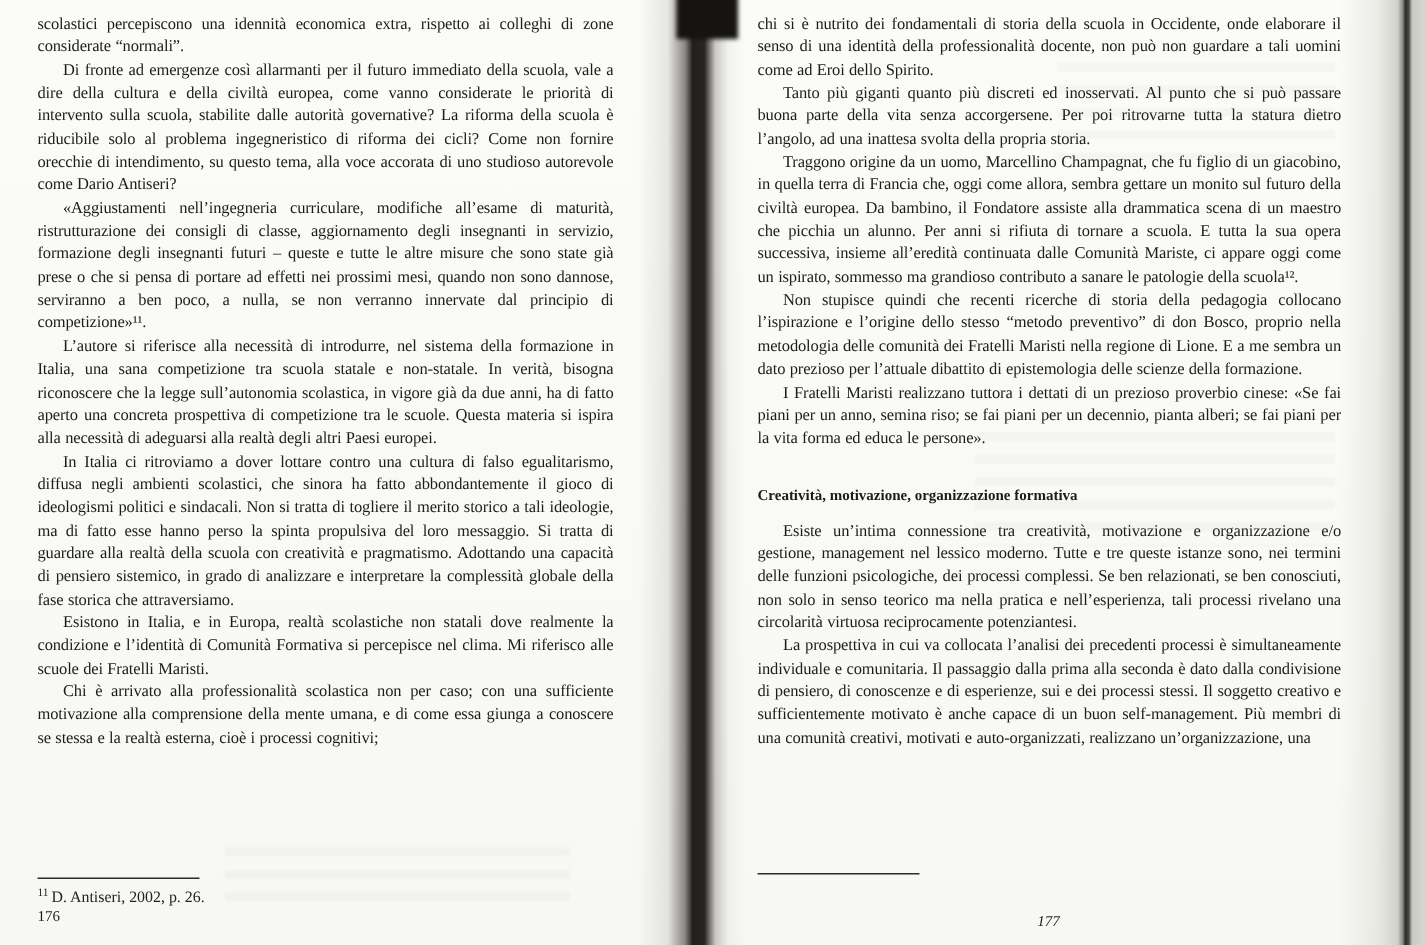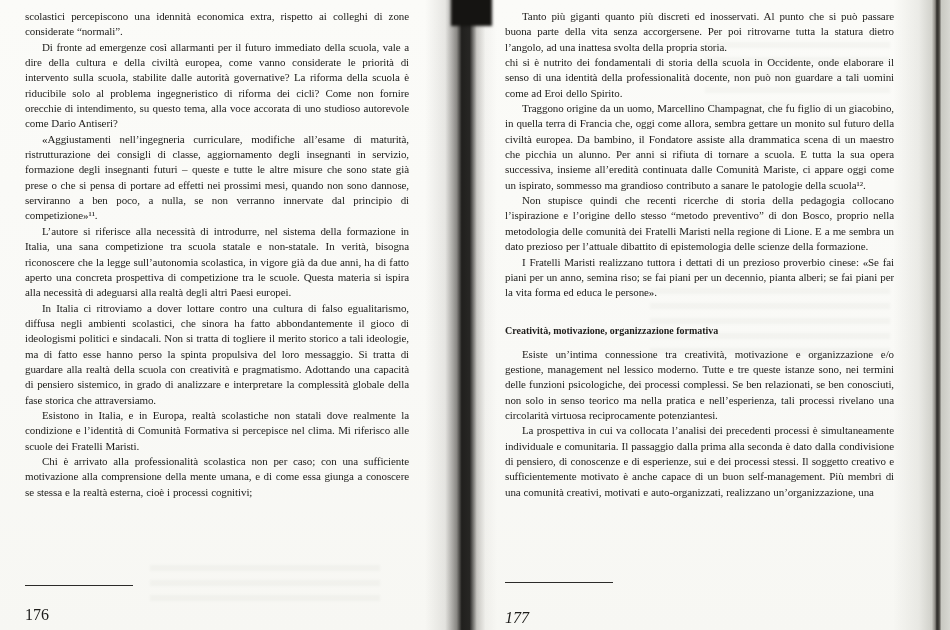--- a/index.html
+++ b/index.html
@@ -24,23 +24,23 @@
     margin:24px 0 11px 0; font-size:10px; font-weight:bold;
     text-align:left; letter-spacing:0;
   }
   .footnote-block { position:absolute; width:384px; }
   .footnote-block.fn-left  { left:25px;  top:585px; }
   .footnote-block.fn-right { left:505px; top:582px; width:389px; }
   .fn-rule { width:108px; height:0; border-top:1.2px solid #2c2b29; margin:0 0 3px 0; }
   .fn-text { font-size:10.6px; line-height:12px; color:#242320; }
   .fn-marker { font-size:7.6px; vertical-align:super; margin-right:2px; }
   .fn-italic { font-style:italic; }
-  .page-number { position:absolute; font-size:16px; color:#1d1c1a; }
+  .page-number { position:absolute; font-size:10px; color:#1d1c1a; }
   .page-number.pn-left  { left:25px; top:606px; }
-  .page-number.pn-right { left:505px; top:609px; width:388px; text-align:left;font-style:italic; }
+  .page-number.pn-right { left:505px; top:609px; width:388px; text-align:center;font-style:italic; }
   .gutter-shadow {
     position:absolute; left:425px; top:0; width:72px; height:630px;
     background:linear-gradient(90deg,
       rgba(80,75,70,0) 0%, rgba(80,75,70,0.12) 28%,
       rgba(45,42,38,0.55) 44%, rgba(16,15,13,0.93) 51%,
       rgba(16,15,13,0.90) 62%, rgba(90,85,78,0.30) 72%,
       rgba(90,85,78,0.05) 84%, rgba(90,85,78,0) 100%);
     pointer-events:none;
   }
   .gutter-top-cap {
@@ -75,35 +75,38 @@
       <p class="para indent">Di fronte ad emergenze così allarmanti per il futuro immediato della scuola, vale a dire della cultura e della civiltà europea, come vanno considerate le priorità di intervento sulla scuola, stabilite dalle autorità governative? La riforma della scuola è riducibile solo al problema ingegneristico di riforma dei cicli? Come non fornire orecchie di intendimento, su questo tema, alla voce accorata di uno studioso autorevole come Dario Antiseri?</p>
       <p class="para indent">«Aggiustamenti nell’ingegneria curriculare, modifiche all’esame di maturità, ristrutturazione dei consigli di classe, aggiornamento degli insegnanti in servizio, formazione degli insegnanti futuri – queste e tutte le altre misure che sono state già prese o che si pensa di portare ad effetti nei prossimi mesi, quando non sono dannose, serviranno a ben poco, a nulla, se non verranno innervate dal principio di competizione»¹¹.</p>
       <p class="para indent">L’autore si riferisce alla necessità di introdurre, nel sistema della formazione in Italia, una sana competizione tra scuola statale e non-statale. In verità, bisogna riconoscere che la legge sull’autonomia scolastica, in vigore già da due anni, ha di fatto aperto una concreta prospettiva di competizione tra le scuole. Questa materia si ispira alla necessità di adeguarsi alla realtà degli altri Paesi europei.</p>
       <p class="para indent">In Italia ci ritroviamo a dover lottare contro una cultura di falso egualitarismo, diffusa negli ambienti scolastici, che sinora ha fatto abbondantemente il gioco di ideologismi politici e sindacali. Non si tratta di togliere il merito storico a tali ideologie, ma di fatto esse hanno perso la spinta propulsiva del loro messaggio. Si tratta di guardare alla realtà della scuola con creatività e pragmatismo. Adottando una capacità di pensiero sistemico, in grado di analizzare e interpretare la complessità globale della fase storica che attraversiamo.</p>
       <p class="para indent">Esistono in Italia, e in Europa, realtà scolastiche non statali dove realmente la condizione e l’identità di Comunità Formativa si percepisce nel clima. Mi riferisco alle scuole dei Fratelli Maristi.</p>
       <p class="para indent">Chi è arrivato alla professionalità scolastica non per caso; con una sufficiente motivazione alla comprensione della mente umana, e di come essa giunga a conoscere se stessa e la realtà esterna, cioè i processi cognitivi;</p>
     </div>
 
   <div class="page-body right">
     <div>
+        <p class="para">chi si è nutrito dei fondamentali di storia della scuola in Occidente, onde elaborare il senso di una identità della professionalità docente, non può non guardare a tali uomini come ad Eroi dello Spirito.</p>
         <p class="para indent">Tanto più giganti quanto più discreti ed inosservati. Al punto che si può passare buona parte della vita senza accorgersene. Per poi ritrovarne tutta la statura dietro l’angolo, ad una inattesa svolta della propria storia.</p>
-        <p class="para">chi si è nutrito dei fondamentali di storia della scuola in Occidente, onde elaborare il senso di una identità della professionalità docente, non può non guardare a tali uomini come ad Eroi dello Spirito.</p>
         <p class="para indent">Traggono origine da un uomo, Marcellino Champagnat, che fu figlio di un giacobino, in quella terra di Francia che, oggi come allora, sembra gettare un monito sul futuro della civiltà europea. Da bambino, il Fondatore assiste alla drammatica scena di un maestro che picchia un alunno. Per anni si rifiuta di tornare a scuola. E tutta la sua opera successiva, insieme all’eredità continuata dalle Comunità Mariste, ci appare oggi come un ispirato, sommesso ma grandioso contributo a sanare le patologie della scuola¹².</p>
         <p class="para indent">Non stupisce quindi che recenti ricerche di storia della pedagogia collocano l’ispirazione e l’origine dello stesso “metodo preventivo” di don Bosco, proprio nella metodologia delle comunità dei Fratelli Maristi nella regione di Lione. E a me sembra un dato prezioso per l’attuale dibattito di epistemologia delle scienze della formazione.</p>
         <p class="para indent">I Fratelli Maristi realizzano tuttora i dettati di un prezioso proverbio cinese: «Se fai piani per un anno, semina riso; se fai piani per un decennio, pianta alberi; se fai piani per la vita forma ed educa le persone».</p>
       </div>
     <h2 class="heading para">Creatività, motivazione, organizzazione formativa</h2>
     <div>
         <p class="para indent">Esiste un’intima connessione tra creatività, motivazione e organizzazione e/o gestione, management nel lessico moderno. Tutte e tre queste istanze sono, nei termini delle funzioni psicologiche, dei processi complessi. Se ben relazionati, se ben conosciuti, non solo in senso teorico ma nella pratica e nell’esperienza, tali processi rivelano una circolarità virtuosa reciprocamente potenziantesi.</p>
         <p class="para indent">La prospettiva in cui va collocata l’analisi dei precedenti processi è simultaneamente individuale e comunitaria. Il passaggio dalla prima alla seconda è dato dalla condivisione di pensiero, di conoscenze e di esperienze, sui e dei processi stessi. Il soggetto creativo e sufficientemente motivato è anche capace di un buon self-management. Più membri di una comunità creativi, motivati e auto-organizzati, realizzano un’organizzazione, una</p>
       </div>
   </div>
 
   <div class="footnote-block fn-left">
     <div class="fn-rule"></div>
+    <div class="fn-text">
+      <span class="fn-marker">11</span><span>D. Antiseri, 2002, p. 26.</span>
+    </div>
   </div>
 
   <div class="footnote-block fn-right">
     <div class="fn-rule"></div>
   </div>
 
   <div class="page-number pn-left">176</div>
   <div class="page-number pn-right">177</div>
 
   <div class="bleed-smudge smudge-1"></div>

